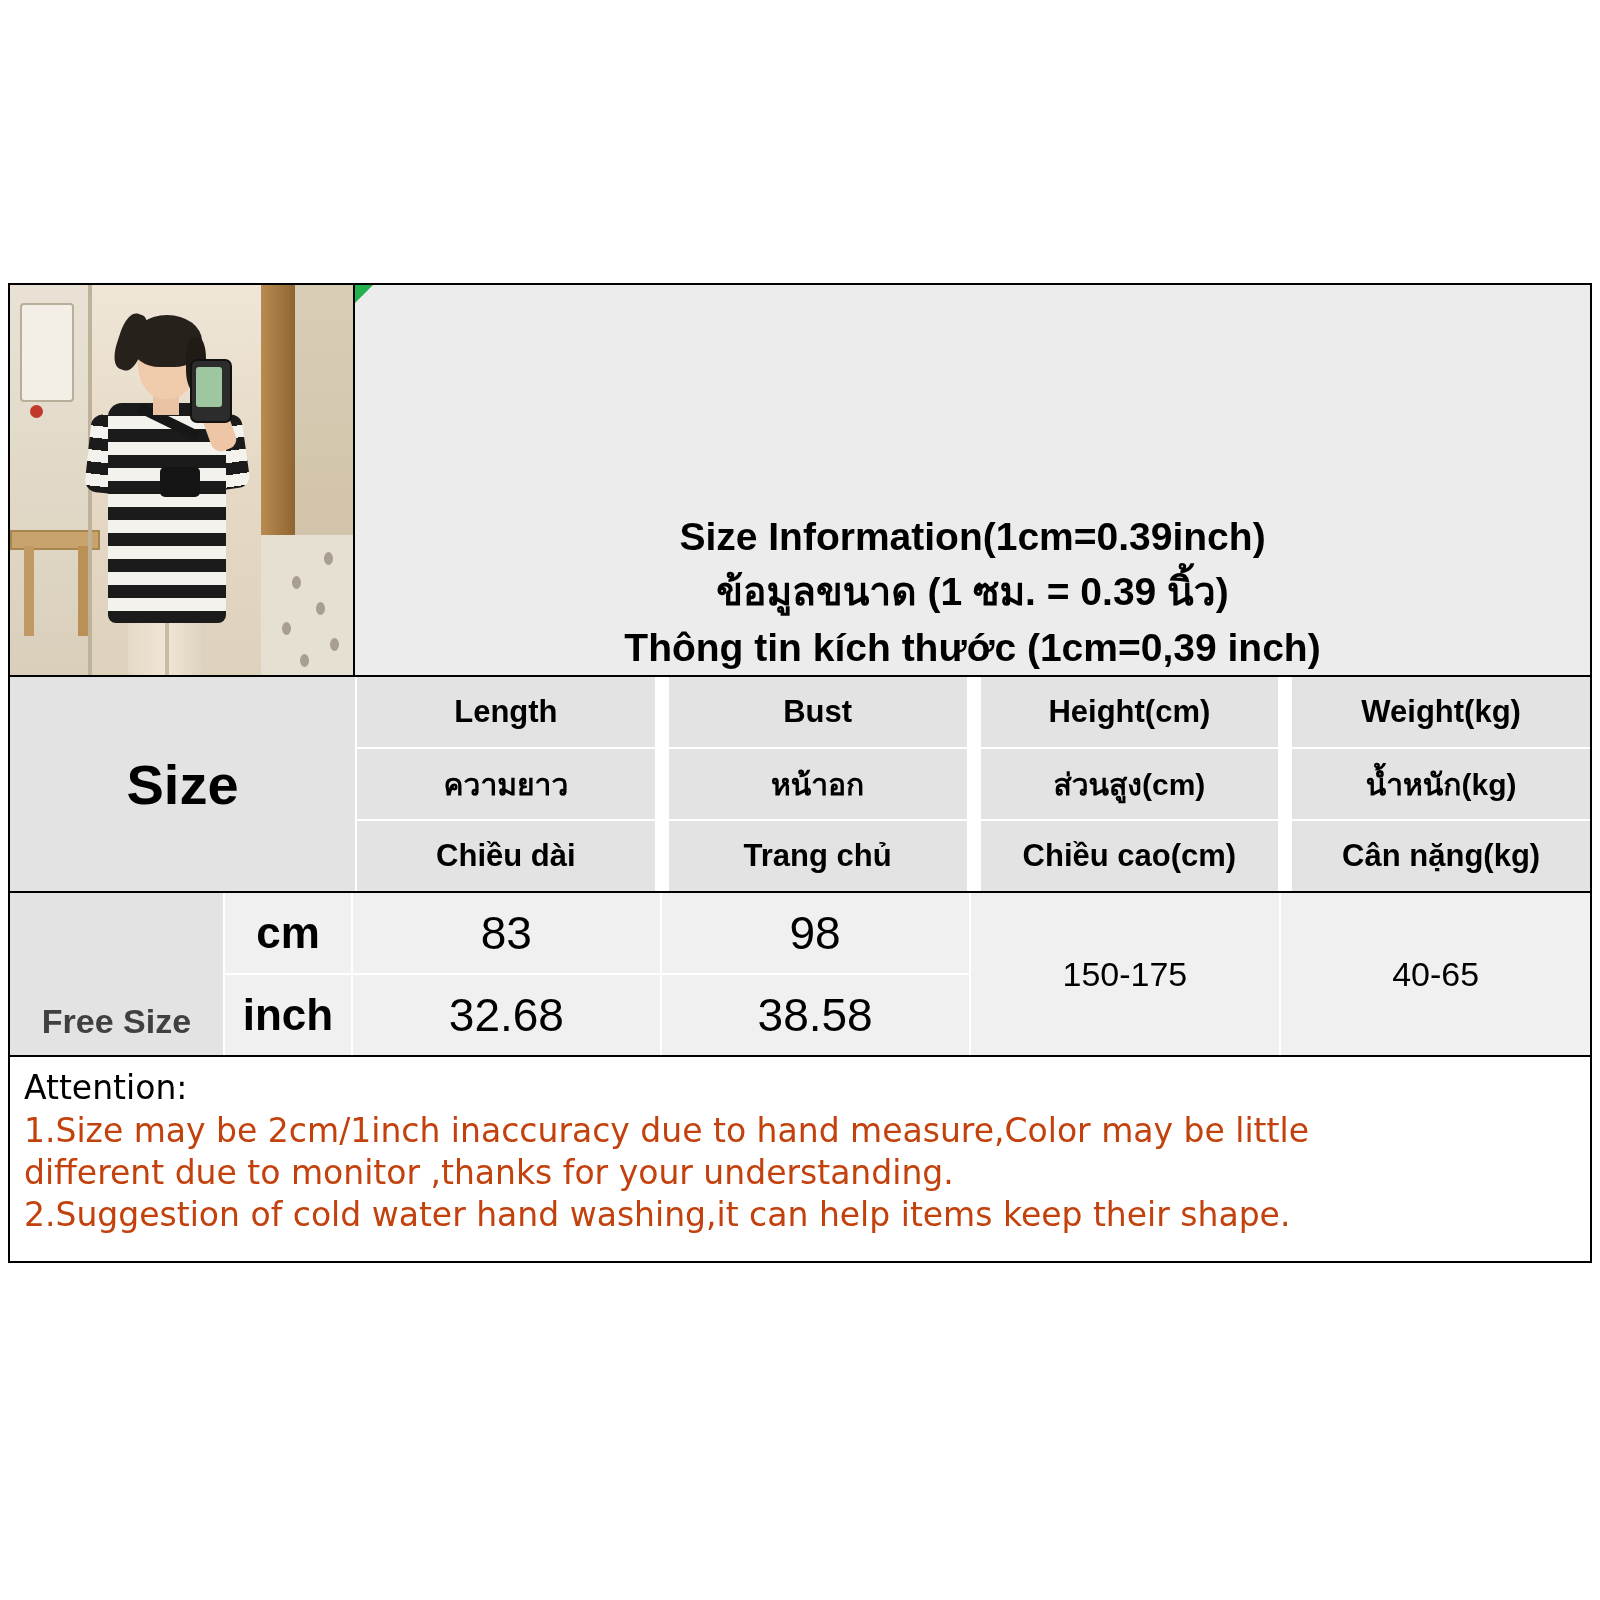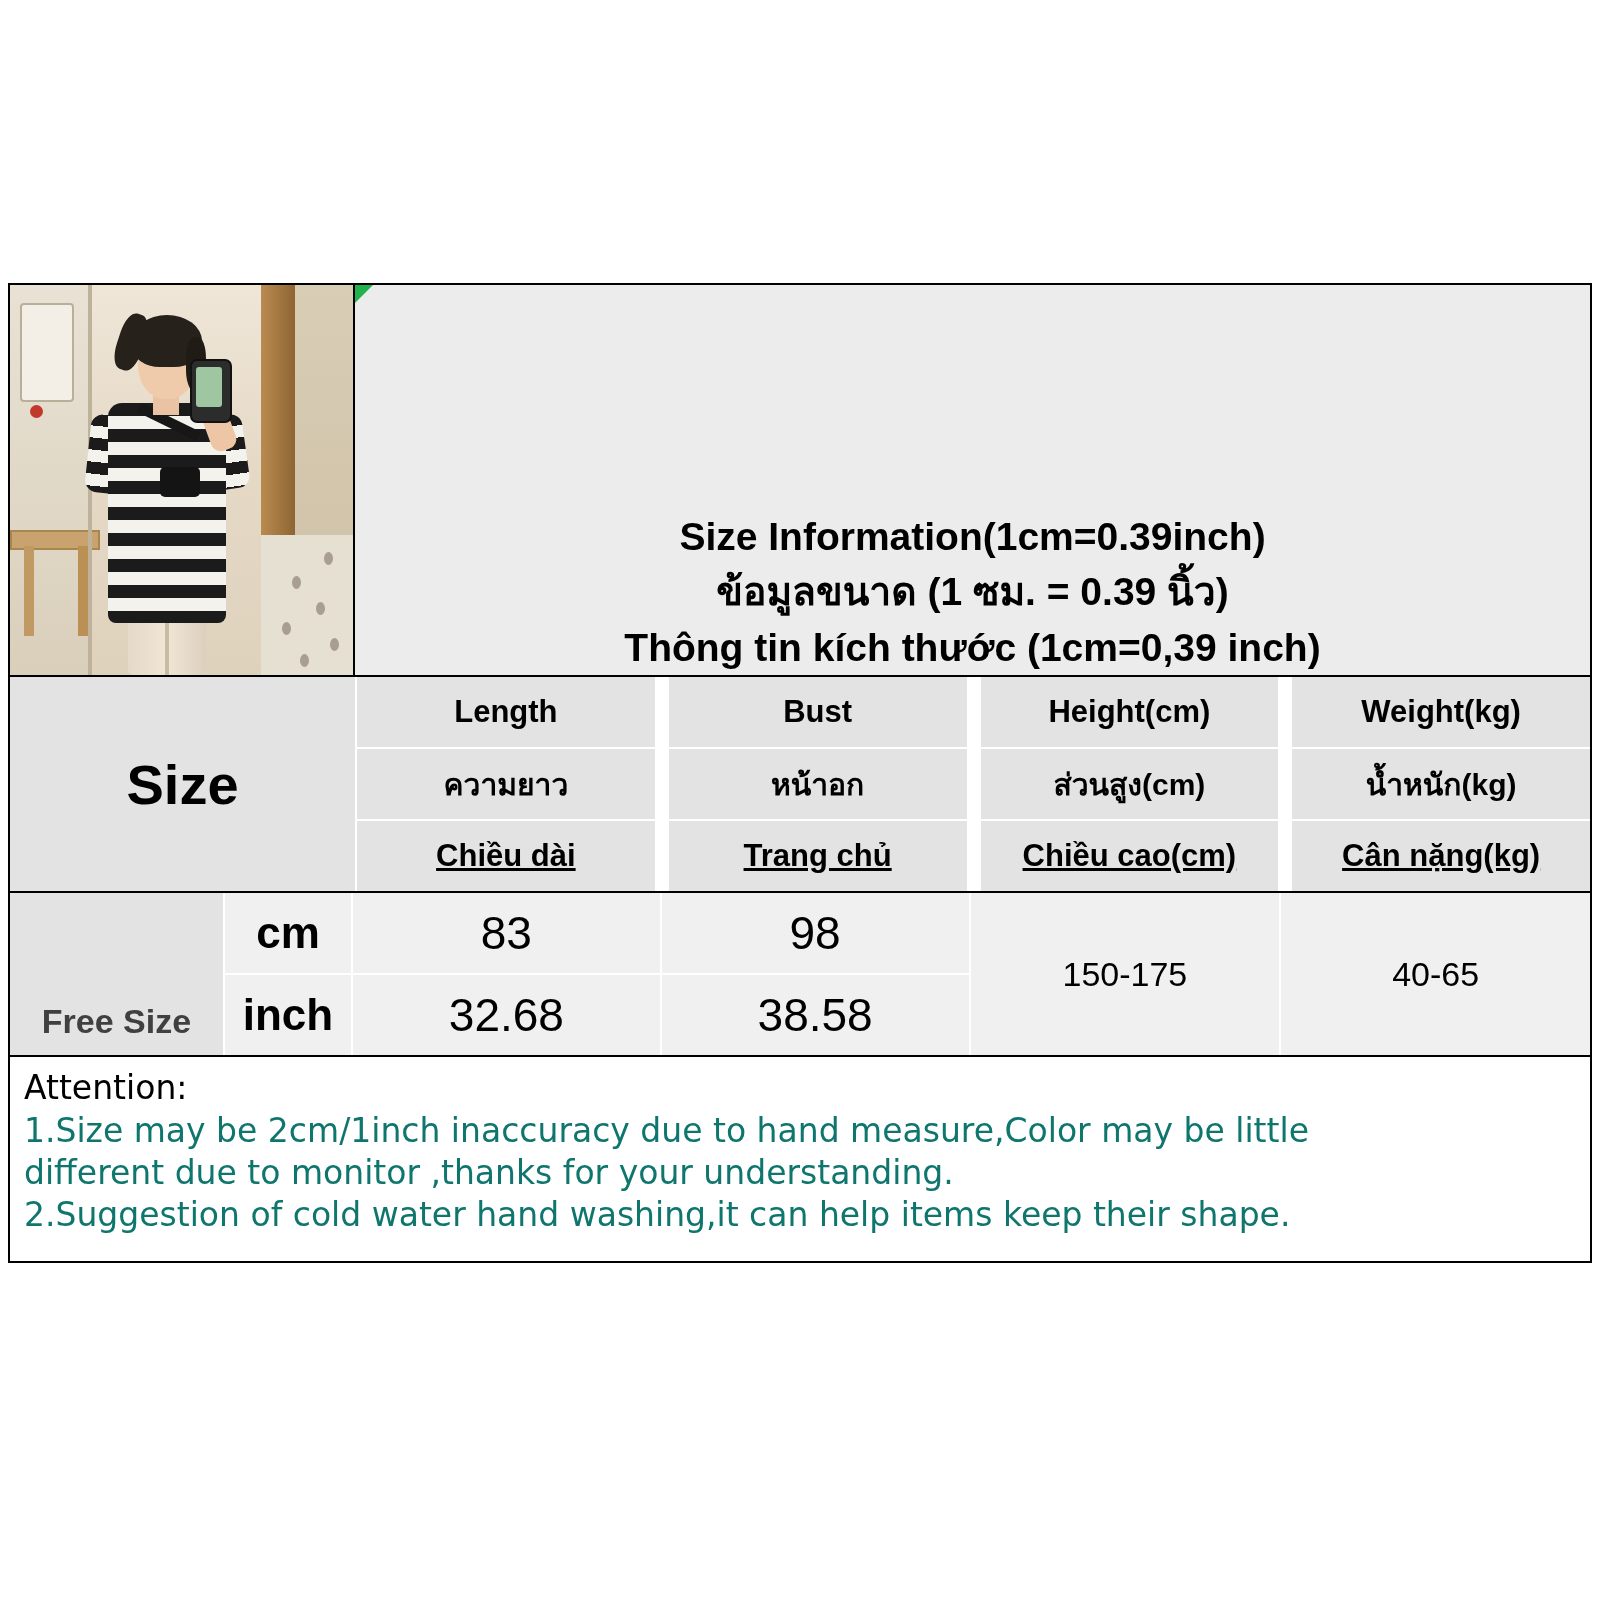--- a/index.html
+++ b/index.html
@@ -307,21 +307,21 @@
     display: flex;
     align-items: center;
     justify-content: center;
     font-weight: bold;
     font-size: 31px;
     color: #000;
     border-bottom: 2px solid #fff;
     white-space: nowrap;
     overflow: hidden;
   }
-  .hdr-cell:last-child { border-bottom: none; text-decoration: underline; }
+  .hdr-cell:last-child { border-bottom: none; }
   .hdr-cell.thai { font-size: 30px; }
 
   
   .data {
     display: flex;
     border-bottom: 2px solid #000;
   }
   .data-sizelabel {
     flex: 0 0 215px;
     background: #e3e3e3;
@@ -393,21 +393,21 @@
   }
 
   
   .attention {
     padding: 10px 14px 24px 14px;
     background: #ffffff;
   }
   .att-line {
     font-size: 33px;
     line-height: 1.28;
-    color: #0f766e;
+    color: #c2410c;
     font-family: "DejaVu Sans", sans-serif;
   }
   .att-title {
     font-size: 33px;
     line-height: 1.3;
     color: #000;
     font-family: "DejaVu Sans", sans-serif;
   }
 </style>
 </head>

